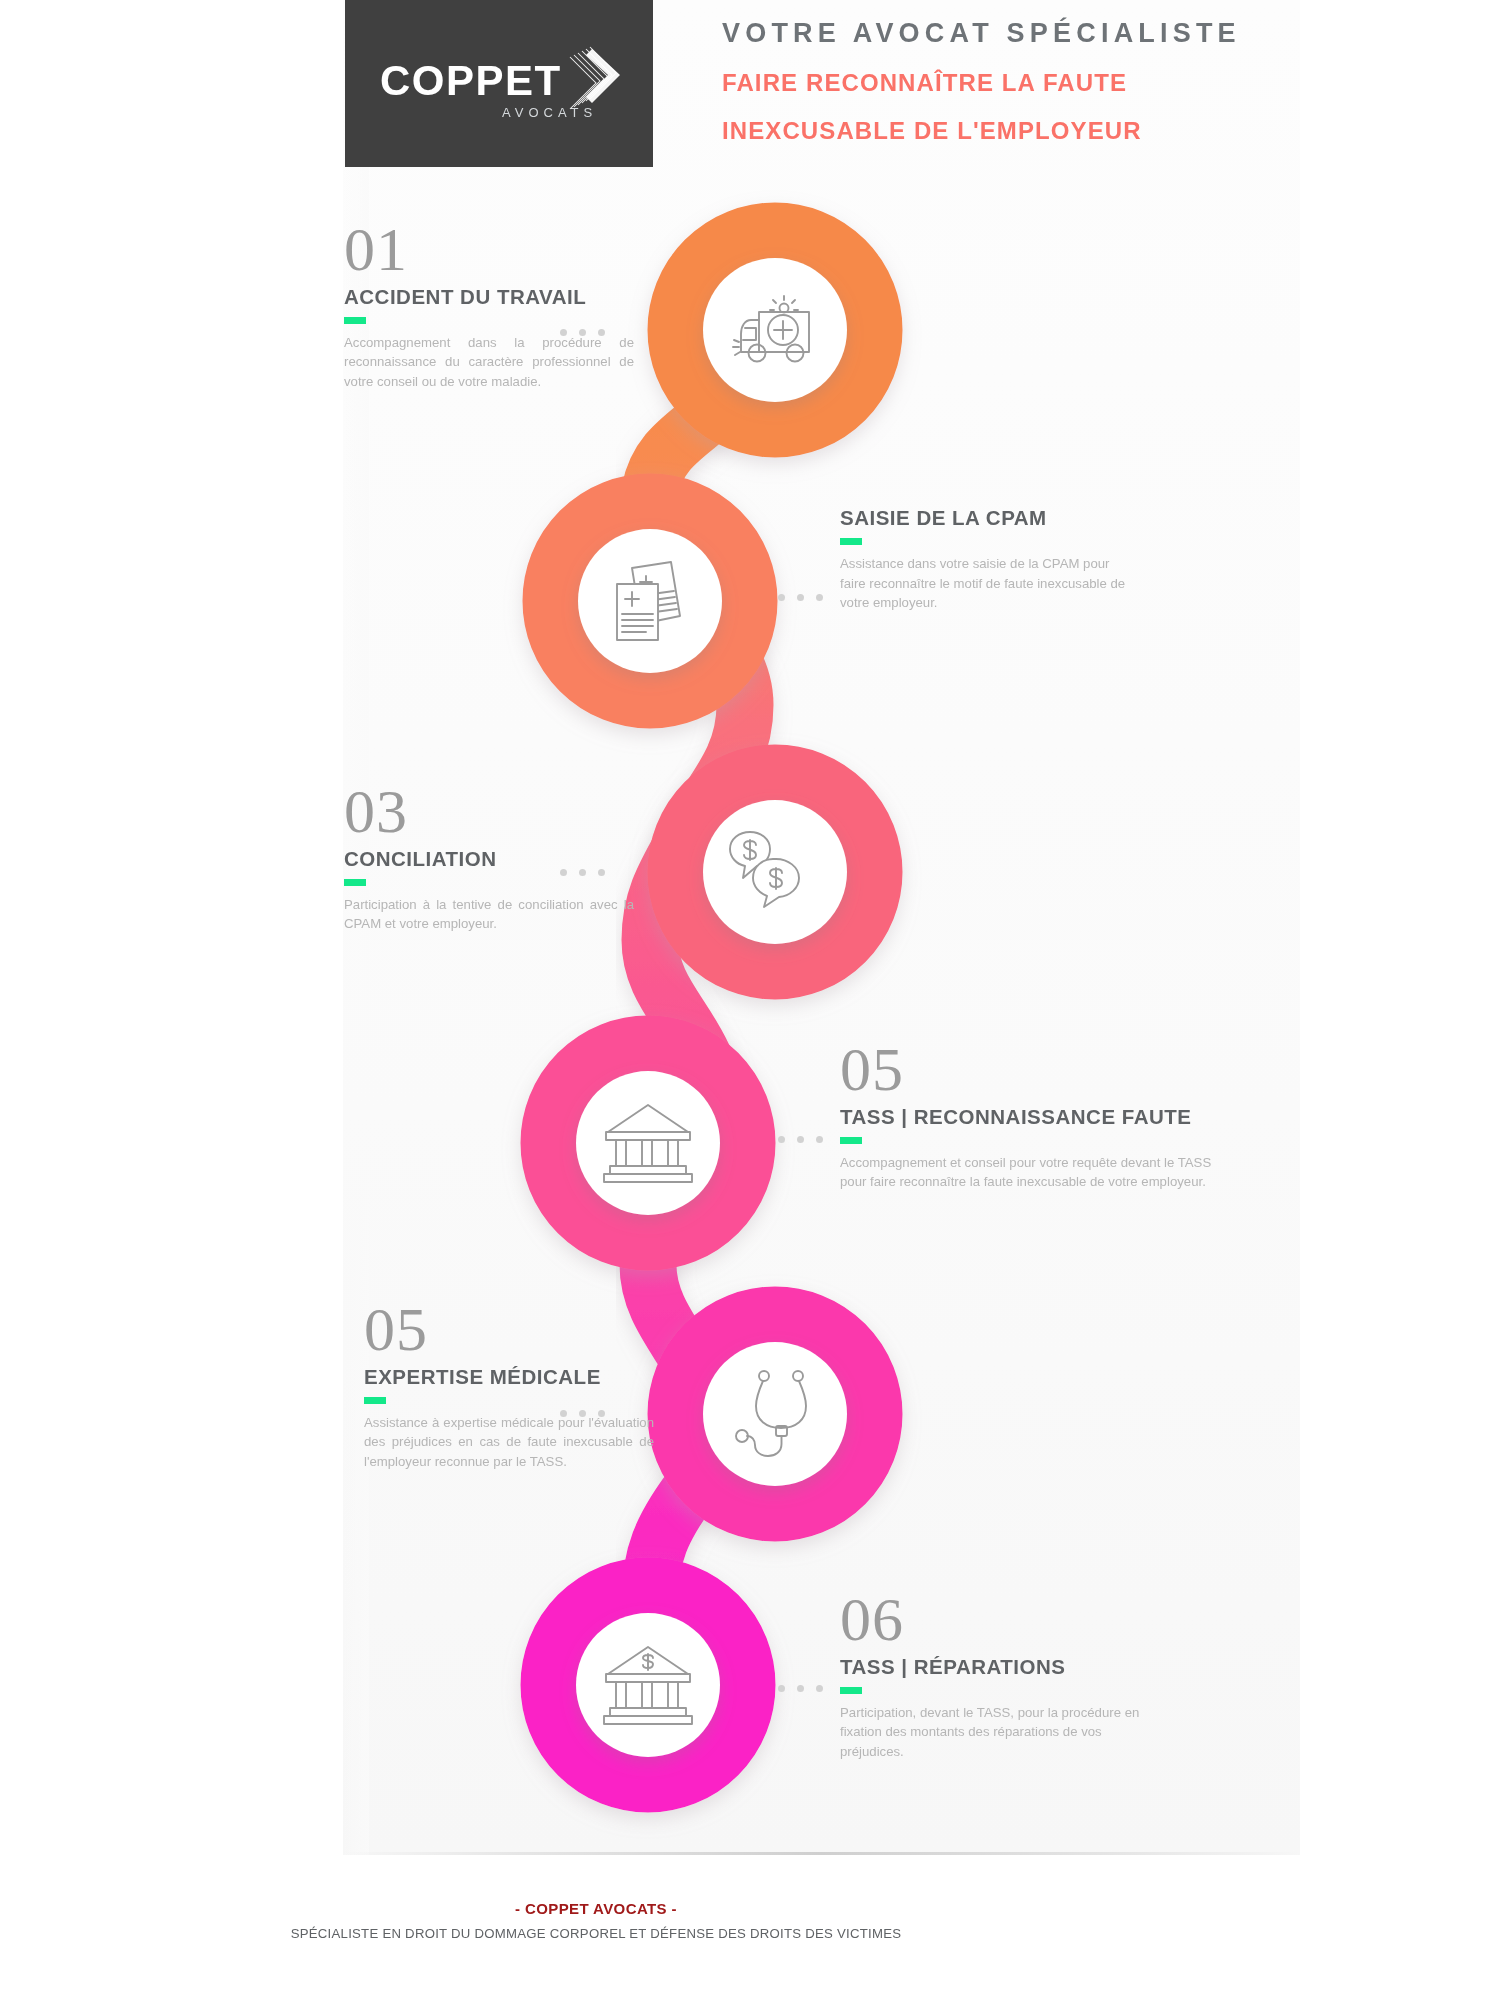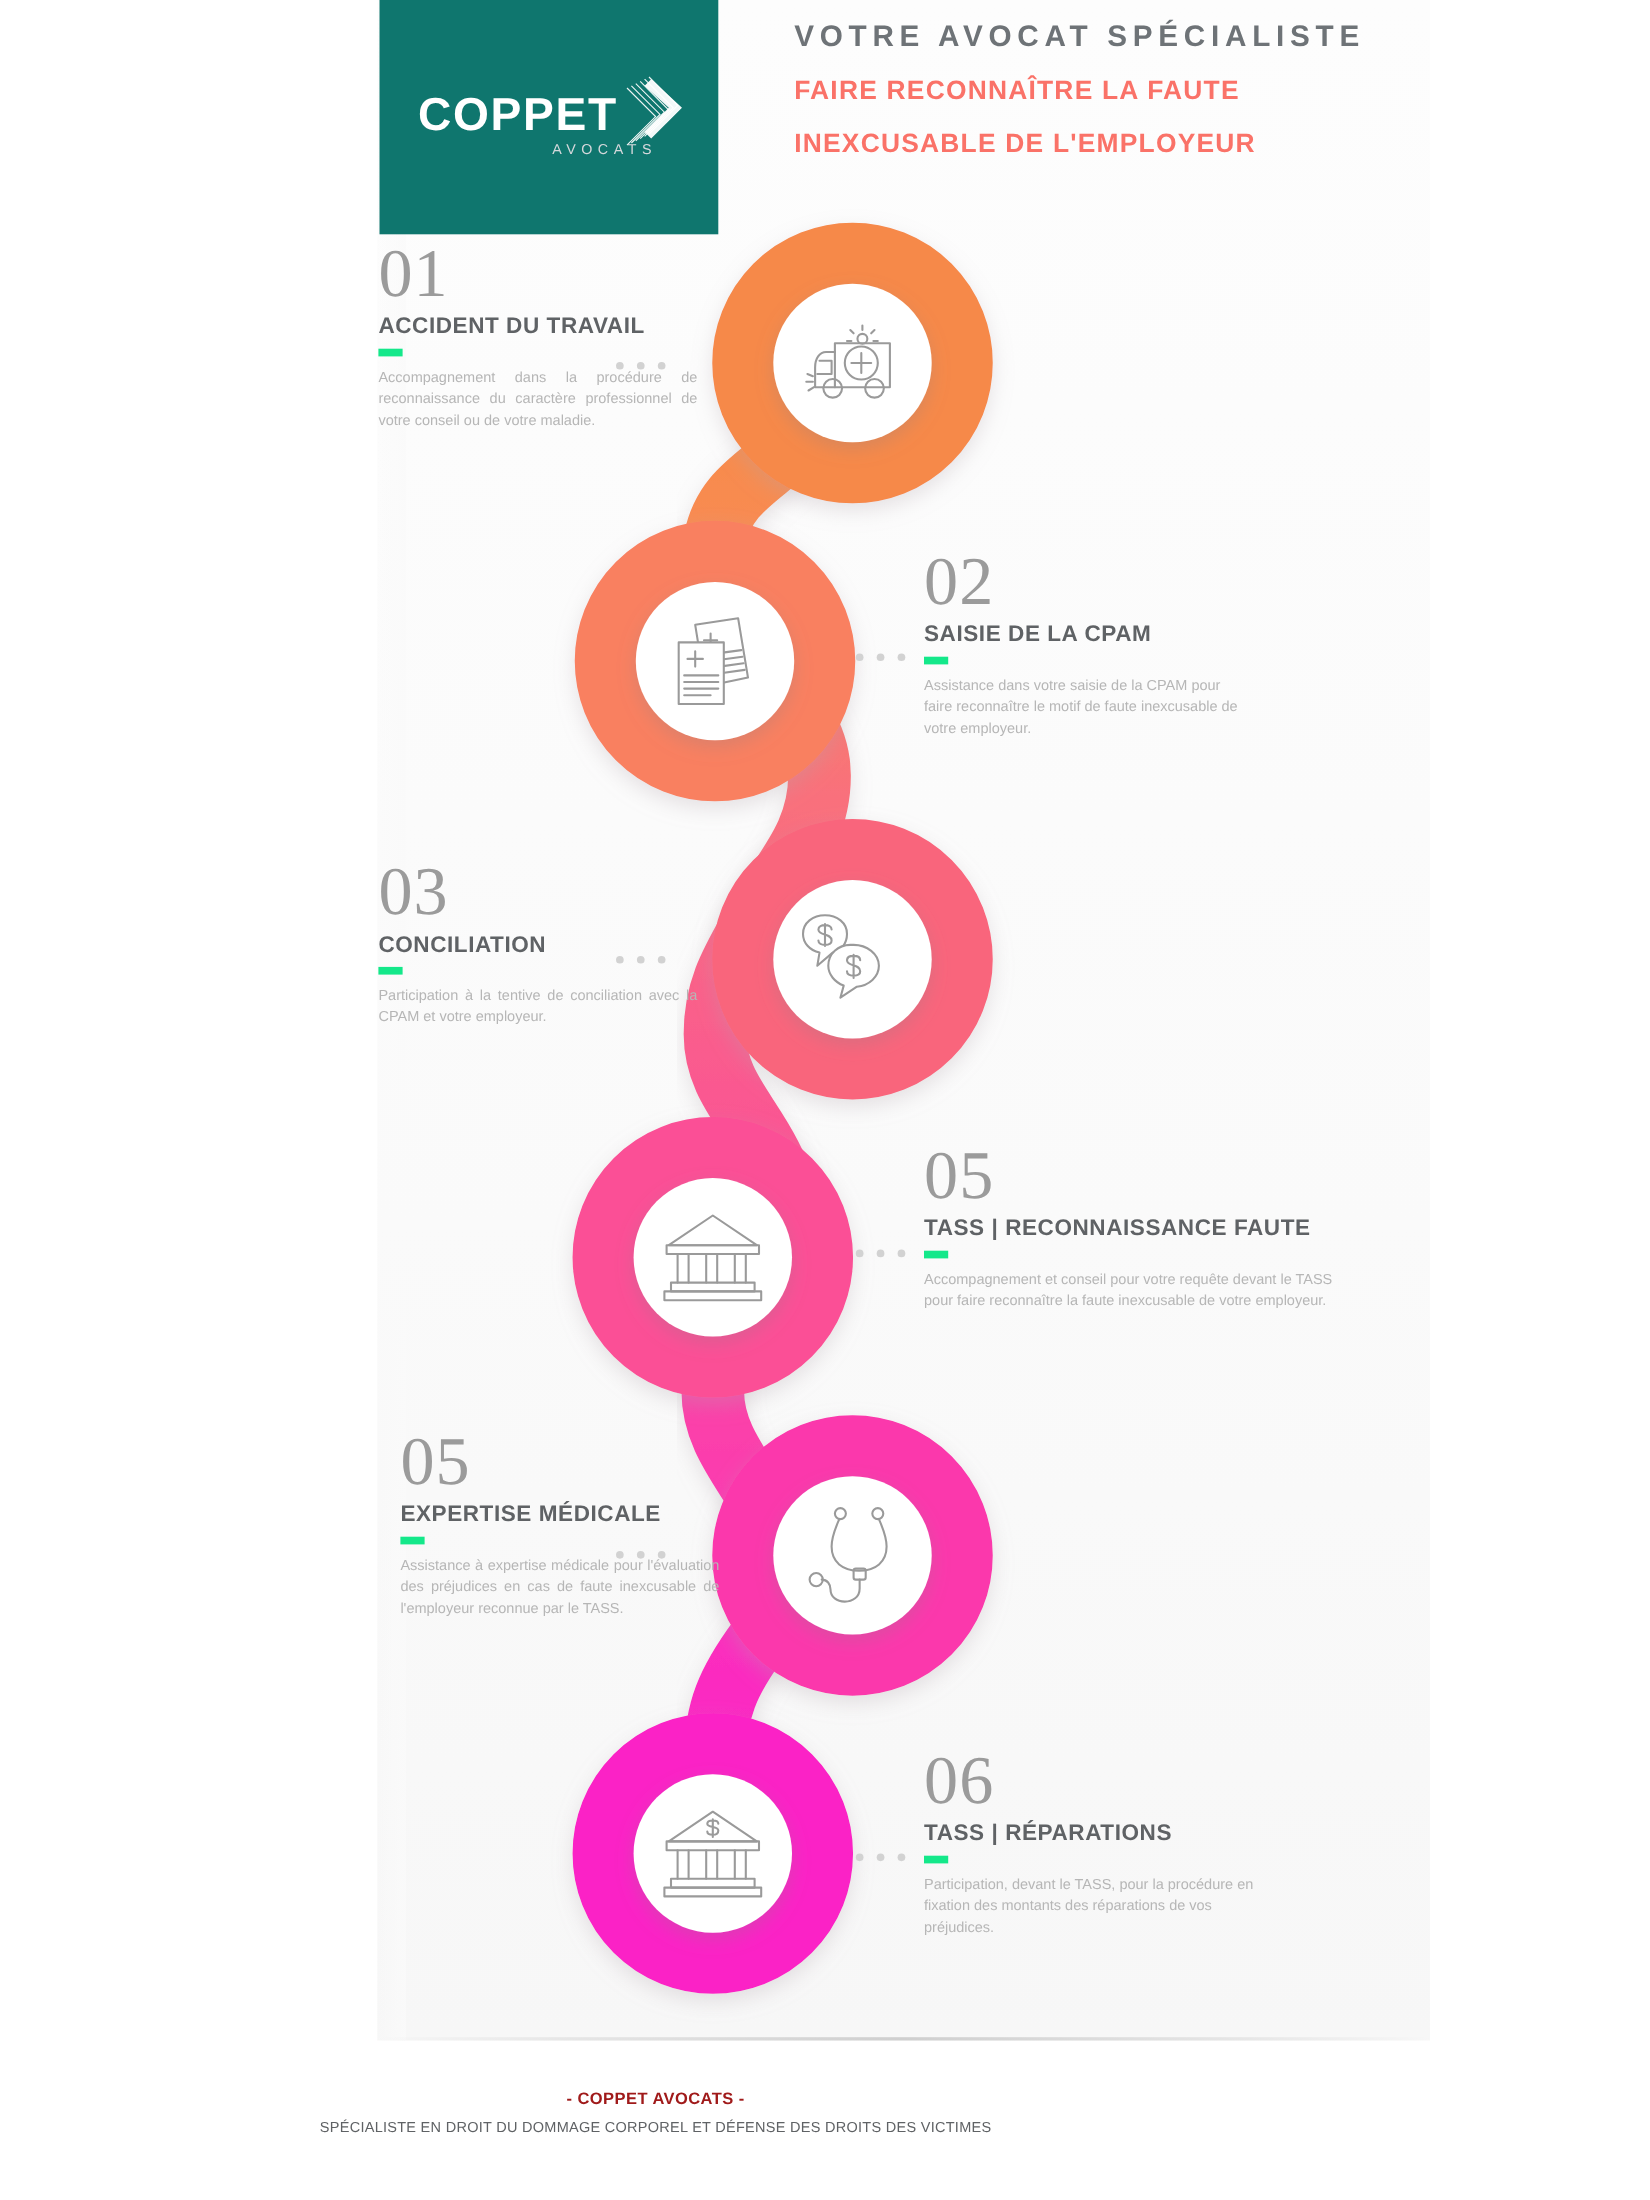--- a/index.html
+++ b/index.html
@@ -21,22 +21,22 @@
     left: 343px; top: 0; width: 957px; height: 1855px;
     background: linear-gradient(180deg,#fdfdfd 0%, #fafafa 60%, #f7f7f7 100%);
   }
   .panel-fade-left {
     position:absolute; left:343px; top:0; width:26px; height:1855px;
     background: linear-gradient(90deg, rgba(245,245,245,0) 0%, rgba(250,250,250,0.9) 100%);
   }
   
   .logo-box {
     position: absolute; left: 345px; top: 0;
-    width: 308px; height: 213px;
-    background: #0f766e;
+    width: 308px; height: 167px;
+    background: #404040;
     display: flex; flex-direction: column;
     align-items: center; justify-content: center;
   }
   .logo-row { position: relative; width: 250px; height: 62px; }
   .logo-word {
     position: absolute; left: 6px; top: 4px;
     color: #ffffff;
     font-size: 42px; font-weight: 700; letter-spacing: 1.5px;
     font-family: "Liberation Sans", sans-serif;
   }
@@ -270,21 +270,20 @@
     <div class="dash"></div>
     <div class="desc">Accompagnement dans la procédure de reconnaissance du caractère professionnel de votre conseil ou de votre maladie.</div>
   </div>
   <div class="dots" style="left:560px;top:329px;">
       <i></i>
       <i></i>
       <i></i>
     </div>
 
   <div class="step right" style="left:840px;top:500px;width:295px;">
-    <div class="num">02</div>
     <div class="title">SAISIE DE LA CPAM</div>
     <div class="dash"></div>
     <div class="desc">Assistance dans votre saisie de la CPAM pour faire reconnaître le motif de faute inexcusable de votre employeur.</div>
   </div>
   <div class="dots" style="left:778px;top:594px;">
       <i></i>
       <i></i>
       <i></i>
     </div>
 

